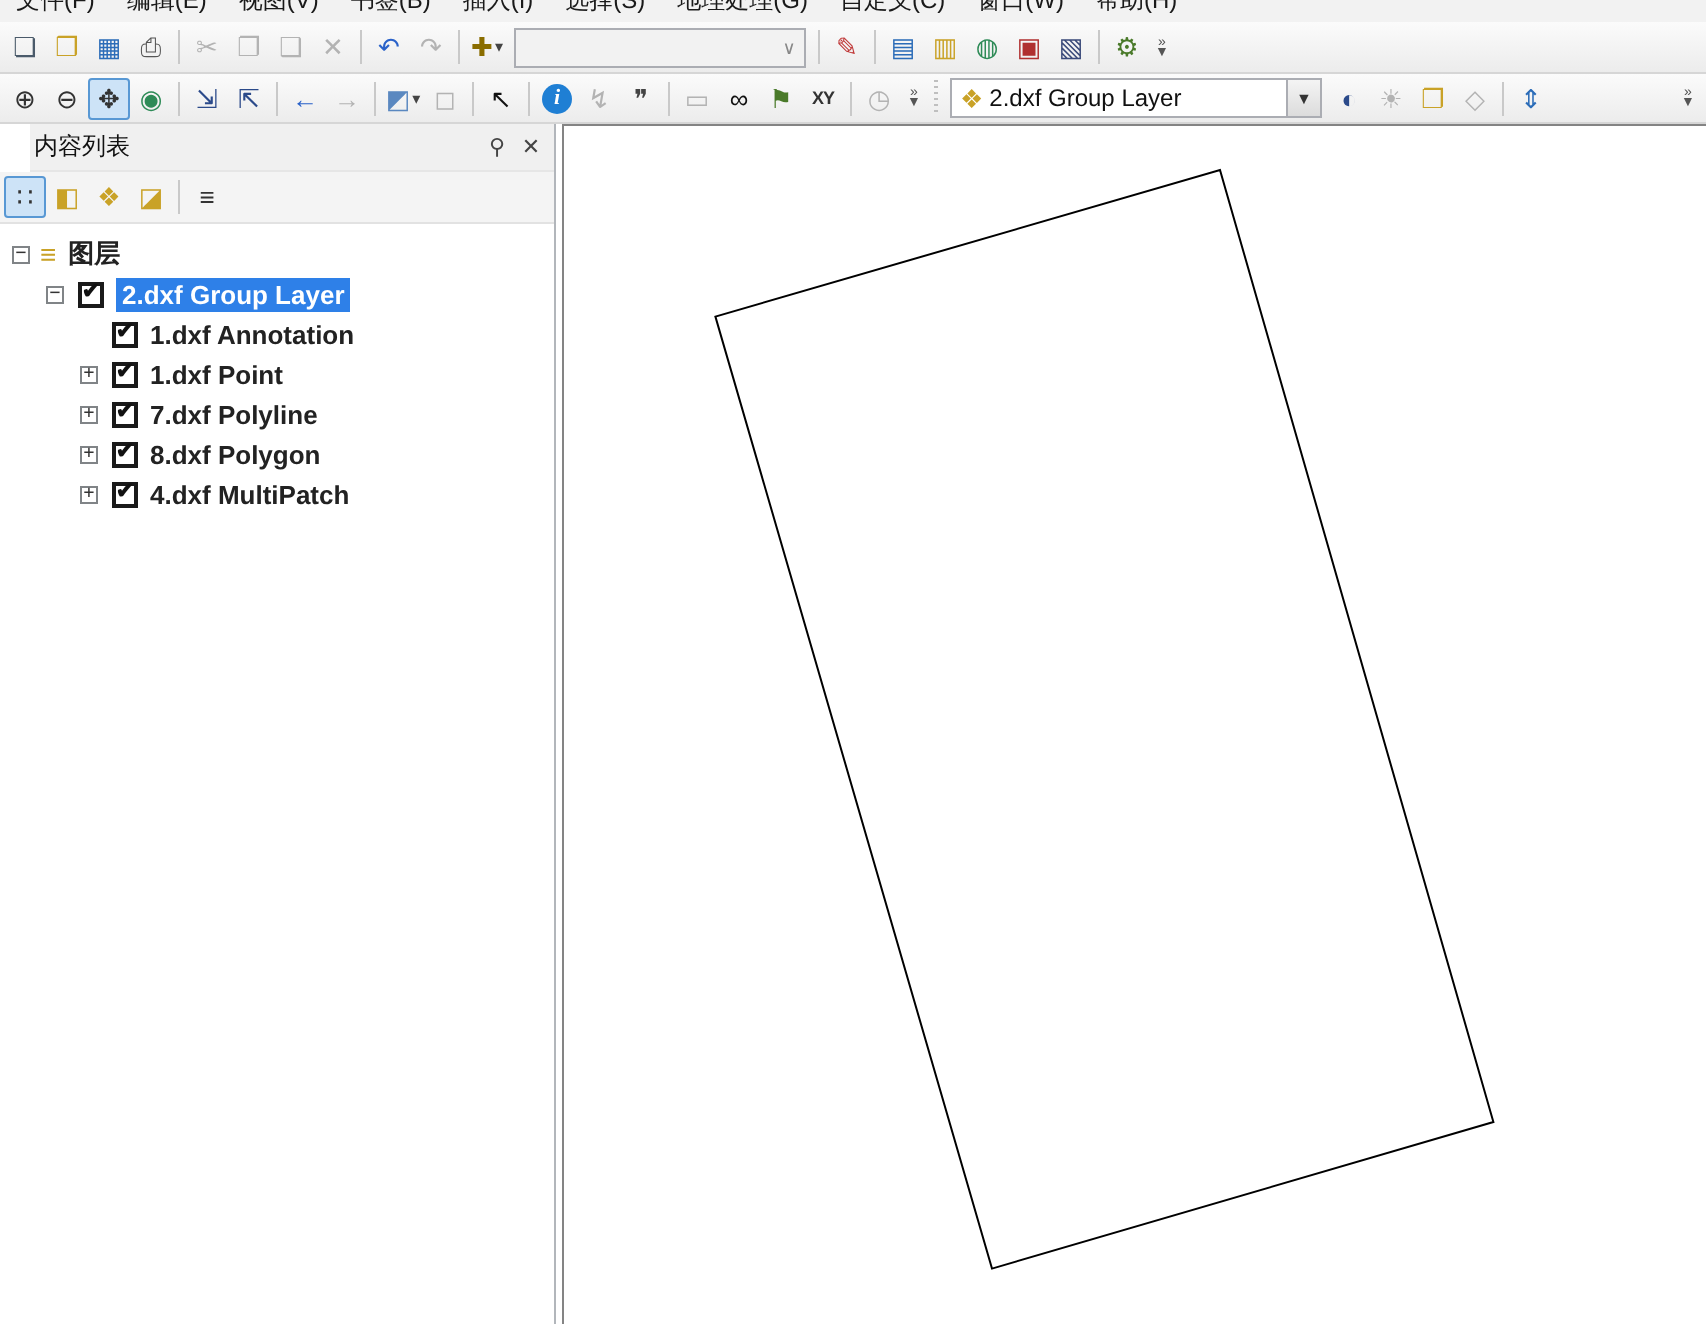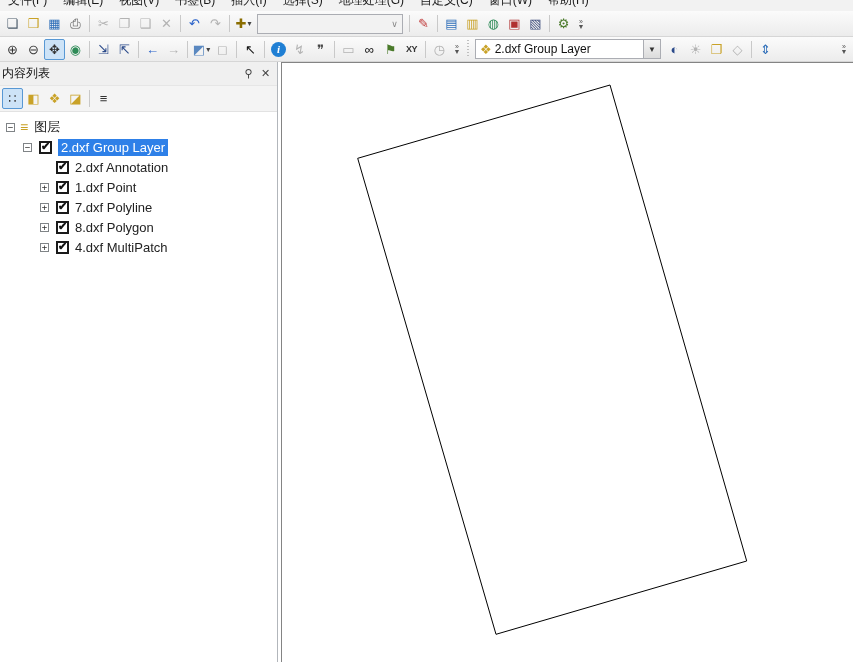--- a/index.html
+++ b/index.html
@@ -61,21 +61,21 @@
     display:flex; align-items:center; justify-content:center;
   }
   .xy-glyph { font-size:9px; font-weight:bold; letter-spacing:-0.5px; }
   
   .toc {
     position:absolute; top:62px; left:0; width:278px; bottom:0;
     background:#fff; border-right:1px solid #b2b6bb;
   }
   .toc-header {
     height:24px; background:#f0f0f0; border-bottom:1px solid #e6e6e6;
-    display:flex; align-items:center; padding:0 3px;
+    display:flex; align-items:center; padding:0 3px;margin-left:15px;
   }
   .toc-title { flex:1; margin-left:-1px; font-size:12px; color:#111; }
   .toc-hbtn { width:17px; height:17px; display:flex; align-items:center; justify-content:center;
               color:#444; font-size:11px; }
   .toc-toolbar {
     height:26px; background:#f4f4f4; border-bottom:1px solid #e2e2e2;
     display:flex; align-items:center; padding:0 2px;
   }
   .toc-tree { position:absolute; top:50px; left:0; right:0; bottom:0; background:#fff;
               padding-top:5px; font-size:13px; }
@@ -84,21 +84,21 @@
     width:9px; height:9px; border:1px solid #808487; background:#fff; color:#333;
     font-size:9px; line-height:7px; text-align:center; flex:0 0 auto;
     font-family:"DejaVu Sans Mono", monospace;
   }
   .exp-spacer { width:9px; height:9px; flex:0 0 auto; }
   .checkbox {
     width:13px; height:13px; border:2px solid #1a1a1a; background:#fff; margin-left:7px;
     display:flex; align-items:center; justify-content:center; flex:0 0 auto;
   }
   .checkbox .check { font-size:11px; font-weight:bold; color:#111; line-height:1; margin-top:-1px; }
-  .tree-label { margin-left:6px; white-space:nowrap; }
+  .tree-label { margin-left:6px; white-space:nowrap;font-weight:bold; }
   .tree-label.selected { background:#2e80e8; color:#fff; padding:1px 3px; }
   .layers-glyph { font-size:14px; font-weight:bold; margin-left:5px; }
   
   .map {
     position:absolute; top:62px; left:281px; right:0; bottom:0;
     background:#fff; border-left:1px solid #848484; border-top:1px solid #848484;
   }
   .map svg { position:absolute; top:0; left:0; }
 </style>
 </head>
@@ -332,21 +332,21 @@
           <span class="checkbox">
             <span class="check">✔</span>
           </span>
           <span class="tree-label selected">2.dxf Group Layer</span>
         </div>
         <div class="tree-row" style="padding-left: 40px;">
           <span class="exp-spacer"></span>
           <span class="checkbox">
             <span class="check">✔</span>
           </span>
-          <span class="tree-label">2.dxf Annotation</span>
+          <span class="tree-label">1.dxf Annotation</span>
         </div>
         <div class="tree-row" style="padding-left: 40px;">
           <span class="expander">+</span>
           <span class="checkbox">
             <span class="check">✔</span>
           </span>
           <span class="tree-label">1.dxf Point</span>
         </div>
         <div class="tree-row" style="padding-left: 40px;">
           <span class="expander">+</span>

